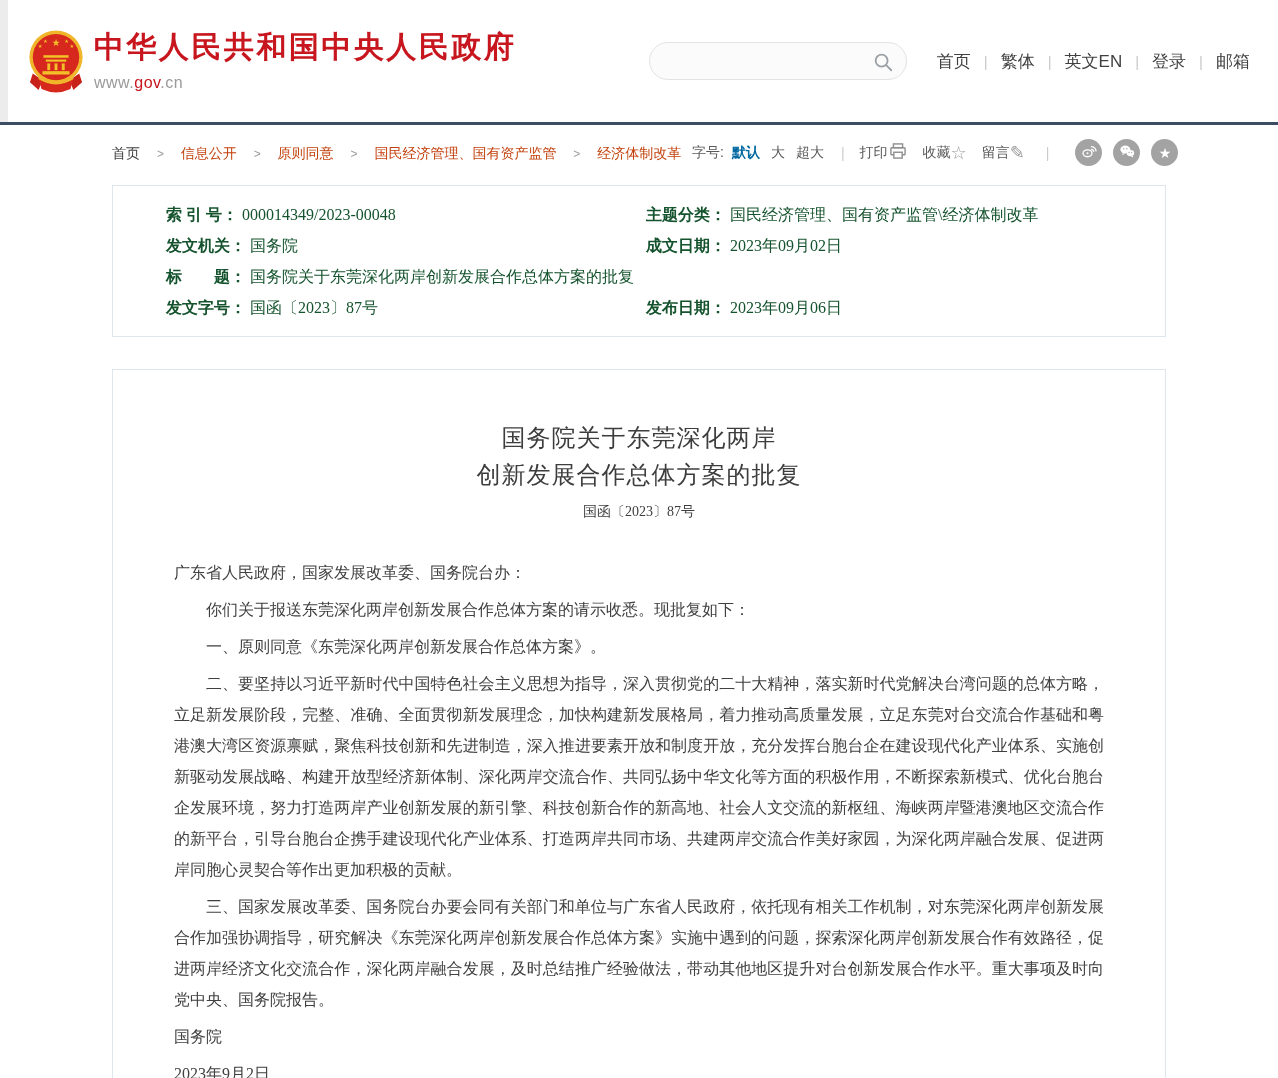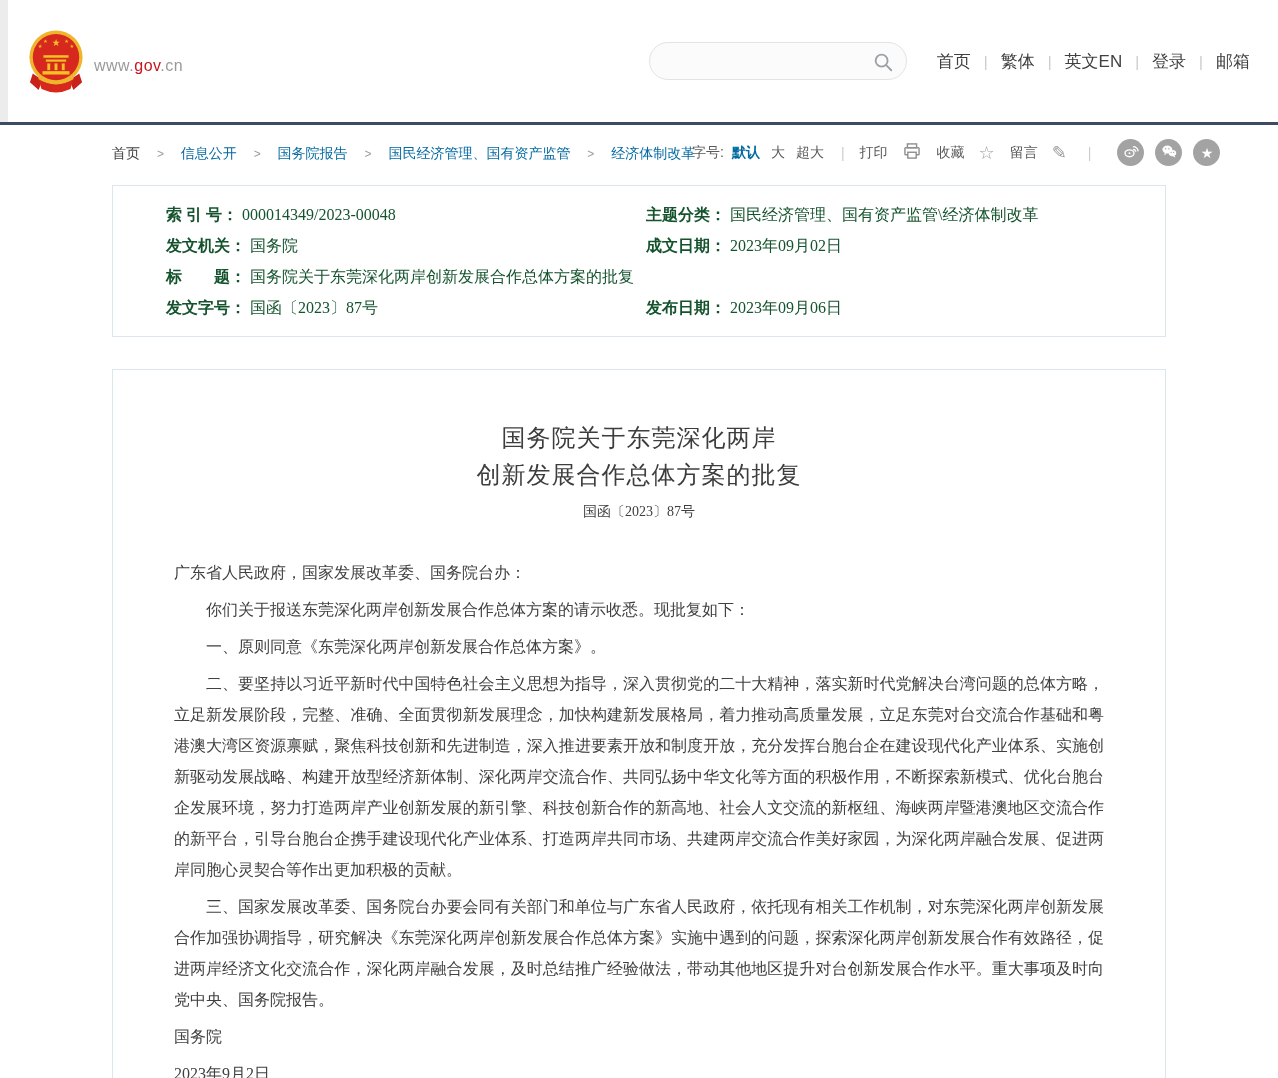--- a/index.html
+++ b/index.html
@@ -29,29 +29,29 @@
   .search-icon { position:absolute; right:12px; top:8px; width:22px; height:22px; cursor:pointer; }
   .top-nav { display:flex; align-items:center; gap:13px; font-size:17px; }
   .top-nav a { color:#404040; }
   .nav-pipe { color:#c9c9c9; font-size:15px; }
 
   .navy-bar { height:3px; background:#3c4d63; }
 
   
   .crumb-row { position:relative; height:60px; }
   .breadcrumb { position:absolute; left:112px; top:20px; font-size:14px; white-space:nowrap; }
-  .breadcrumb a { color:#0369a1; }
+  .breadcrumb a { color:#c2410c; }
   .breadcrumb a.crumb-first { color:#3f3f3f; }
   .crumb-sep { color:#9b9b9b; margin:0 13px; font-size:12px; }
   .toolbar { position:absolute; left:656px; top:14px; display:flex; align-items:center; font-size:14px; color:#5a5a5a; white-space:nowrap;margin-left:36px; }
   .fs-label { margin-right:8px; color:#5a5a5a; }
   .fs-opt { color:#5a5a5a; margin-right:11px; }
   .fs-default { color:#0369a1; font-weight:bold; }
   .tb-pipe { color:#cccccc; margin:0 15px 0 6px; }
-  .tb-item { display:inline-flex; align-items:center; gap:14px; color:#5a5a5a; margin-right:15px; }
+  .tb-item { display:inline-flex; align-items:center; gap:0; color:#5a5a5a; margin-right:15px; }
   .glyph-icon { color:#9a9a9a; font-size:18px; line-height:1; }
   .circle { width:27px; height:27px; border-radius:50%; background:#a3a3a3; display:inline-flex; align-items:center; justify-content:center; margin-left:11px; }
   .circle .star-glyph { color:#fff; font-size:14px; line-height:1; }
 
   
   .meta-box {
     margin-left:112px; width:1054px; border:1px solid #dde6ed; background:#fff;
     padding:13px 20px 13px 53px;
     font-family:"Liberation Serif","DejaVu Serif",serif;
     font-size:16px; color:#14532d;
@@ -101,20 +101,21 @@
         <rect x="28.5" y="35.5" width="3" height="7" fill="#f3c028"></rect>
         <rect x="36" y="35.5" width="3" height="7" fill="#f3c028"></rect>
         <rect x="16" y="43.5" width="28" height="3.5" fill="#f3c028"></rect>
         <path d="M6 46 L16 53 L12 63 L3 55 Z" fill="#c8211a"></path>
         <path d="M54 46 L44 53 L48 63 L57 55 Z" fill="#c8211a"></path>
         <path d="M12 51 Q30 62 48 51 L45 62 Q30 69 15 62 Z" fill="#d7281e"></path>
         <path d="M12 51 Q30 62 48 51" fill="none" stroke="#f0b52a" stroke-width="1.4"></path>
       </svg>
     </div>
     <div class="brand-text">
+      <div class="site-title">中华人民共和国中央人民政府</div>
       <div class="site-url"><span>www.</span><span class="url-gov">gov</span><span>.cn</span></div>
     </div>
   </div>
   <div class="header-right">
     <div class="search-box">
       <input class="search-input" value="" style="">
       <span class="search-icon">
         <svg viewBox="0 0 24 24" width="22" height="22">
           <circle cx="10.5" cy="10.5" r="6.5" fill="none" stroke="#9aa0a6" stroke-width="2"></circle>
           <line x1="15.5" y1="15.5" x2="21" y2="21" stroke="#9aa0a6" stroke-width="2" stroke-linecap="round"></line>
@@ -136,21 +137,21 @@
 </header>
 
 <div class="navy-bar"></div>
 
 <div class="crumb-row">
   <div class="breadcrumb">
     <a class="crumb-first">首页</a>
     <span class="crumb-sep">&gt;</span>
     <a>信息公开</a>
     <span class="crumb-sep">&gt;</span>
-    <a>国务院报告</a>
+    <a>原则同意</a>
     <span class="crumb-sep">&gt;</span>
     <a>国民经济管理、国有资产监管</a>
     <span class="crumb-sep">&gt;</span>
     <a>经济体制改革</a>
   </div>
   <div class="toolbar">
     <span class="fs-label">字号:</span>
     <a class="fs-opt fs-default">默认</a>
     <a class="fs-opt">大</a>
     <a class="fs-opt">超大</a>

